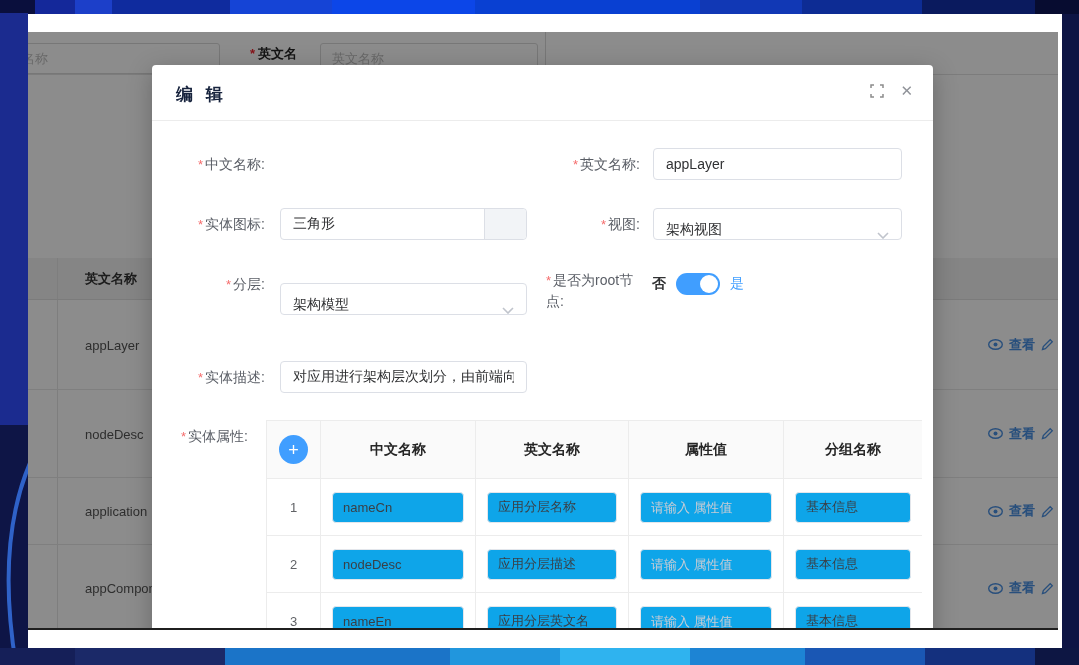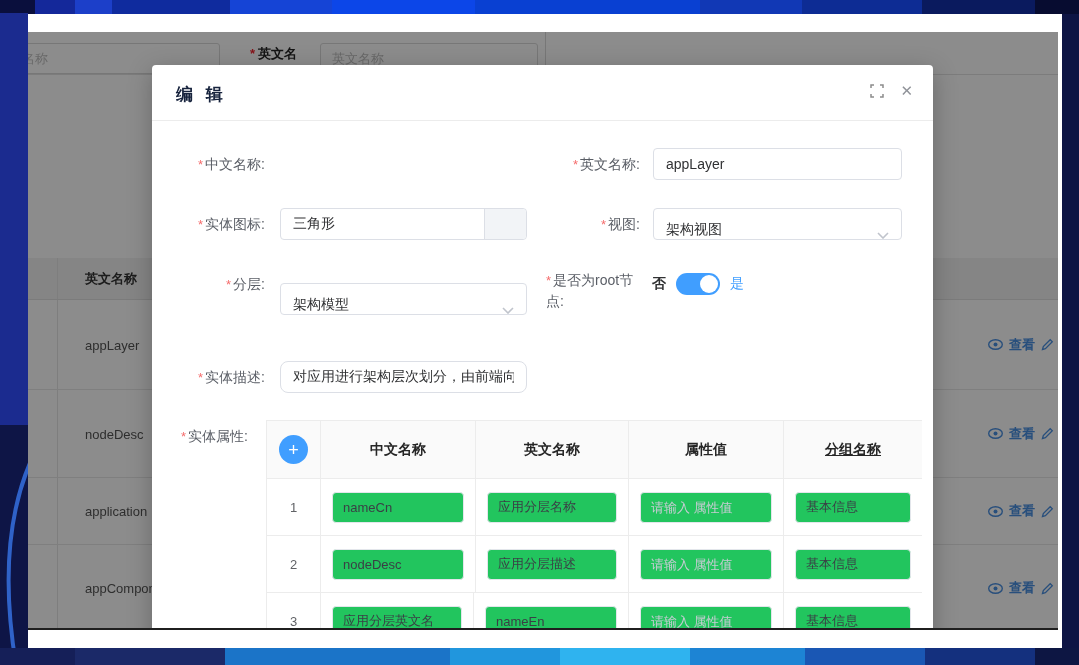--- a/index.html
+++ b/index.html
@@ -80,21 +80,21 @@
   .switch::after { content:""; position:absolute; right:2px; top:2px; width:18px; height:18px; border-radius:50%; background:#fff; }
 
   
   .atable { position:absolute; left:114px; top:355px; width:656px; border-left:1px solid #ececec; border-top:1px solid #ececec; }
   .arow { display:flex; }
   .acell { border-right:1px solid #ececec; border-bottom:1px solid #ececec; display:flex; align-items:center; justify-content:center; }
   .c0{width:54px}.c1{width:155px}.c2{width:153px}.c3{width:155px}.c4{width:138px}
   .ahead .acell { height:58px; background:#fafafa; font-weight:bold; color:#262626; }
   .adata .acell { height:57px; background:#fff; }
   .a-input { width:calc(100% - 22px); height:31px; border:1px solid #e3e6eb; border-radius:4px; font-size:13px; color:#3a3f45;
-             padding:0 10px; outline:none; background:#22c55e; font-family:inherit; overflow:hidden; white-space:nowrap; }
+             padding:0 10px; outline:none; background:#0ea5e9; font-family:inherit; overflow:hidden; white-space:nowrap; }
   .a-input::placeholder { color:#c8ccd4; }
   .add-btn { width:29px; height:29px; border-radius:50%; background:#409eff; border:none; color:#fff; font-size:18px; line-height:1;
              cursor:pointer; display:flex; align-items:center; justify-content:center; }
   .idx { color:#606266; font-size:13px; }
   .chev { flex:0 0 auto; }
 </style>
 </head>
 <body>
 
 <div class="stage">
@@ -259,34 +259,34 @@
       <div class="m-label" style="left:394px;top:205px;width:96px;text-align:left;">
         <span class="star">*</span><span>是否为root节点:</span></div>
       <div class="toggle-row" style="top:208px;">
         <span class="toggle-off">否</span>
         <div class="switch"></div>
         <span class="toggle-on">是</span>
       </div>
 
       <div class="m-label" style="left:3px;top:302px;">
         <span class="star">*</span><span>实体描述:</span></div>
-      <input class="f-input" style="left: 128px; top: 296px; width: 247px; border-radius: 8px;" value="对应用进行架构层次划分，由前端向">
+      <input class="f-input" style="left: 128px; top: 296px; width: 247px;" value="对应用进行架构层次划分，由前端向">
 
       <div class="m-label" style="left:-14px;top:361px;">
         <span class="star">*</span><span>实体属性:</span></div>
 
       <div class="atable">
         <div class="arow ahead">
           <div class="acell c0">
             <button class="add-btn">+</button>
           </div>
           <div class="acell c1">中文名称</div>
           <div class="acell c2">英文名称</div>
           <div class="acell c3">属性值</div>
-          <div class="acell c4" style="border-right:none;text-decoration:underline;">分组名称</div>
+          <div class="acell c4" style="border-right:none;">分组名称</div>
         </div>
 
         <div class="arow adata">
           <div class="acell c0">
               <span class="idx">1</span>
             </div>
           <div class="acell c1">
               <input class="a-input" value="nameCn" style="">
             </div>
           <div class="acell c2">
@@ -315,26 +315,26 @@
             </div>
           <div class="acell c4" style="border-right:none;">
               <input class="a-input" value="基本信息" style="">
             </div>
         </div>
 
         <div class="arow adata">
           <div class="acell c0">
               <span class="idx">3</span>
             </div>
+          <div class="acell c1">
+              <input class="a-input" value="nameEn" style="">
+            </div>
           <div class="acell c2">
               <input class="a-input" value="应用分层英文名" style="">
             </div>
-          <div class="acell c1">
-              <input class="a-input" value="nameEn" style="">
-            </div>
           <div class="acell c3">
               <input class="a-input" placeholder="请输入 属性值" style="">
             </div>
           <div class="acell c4" style="border-right:none;">
               <input class="a-input" value="基本信息" style="">
             </div>
         </div>
       </div>
     </div>
 

